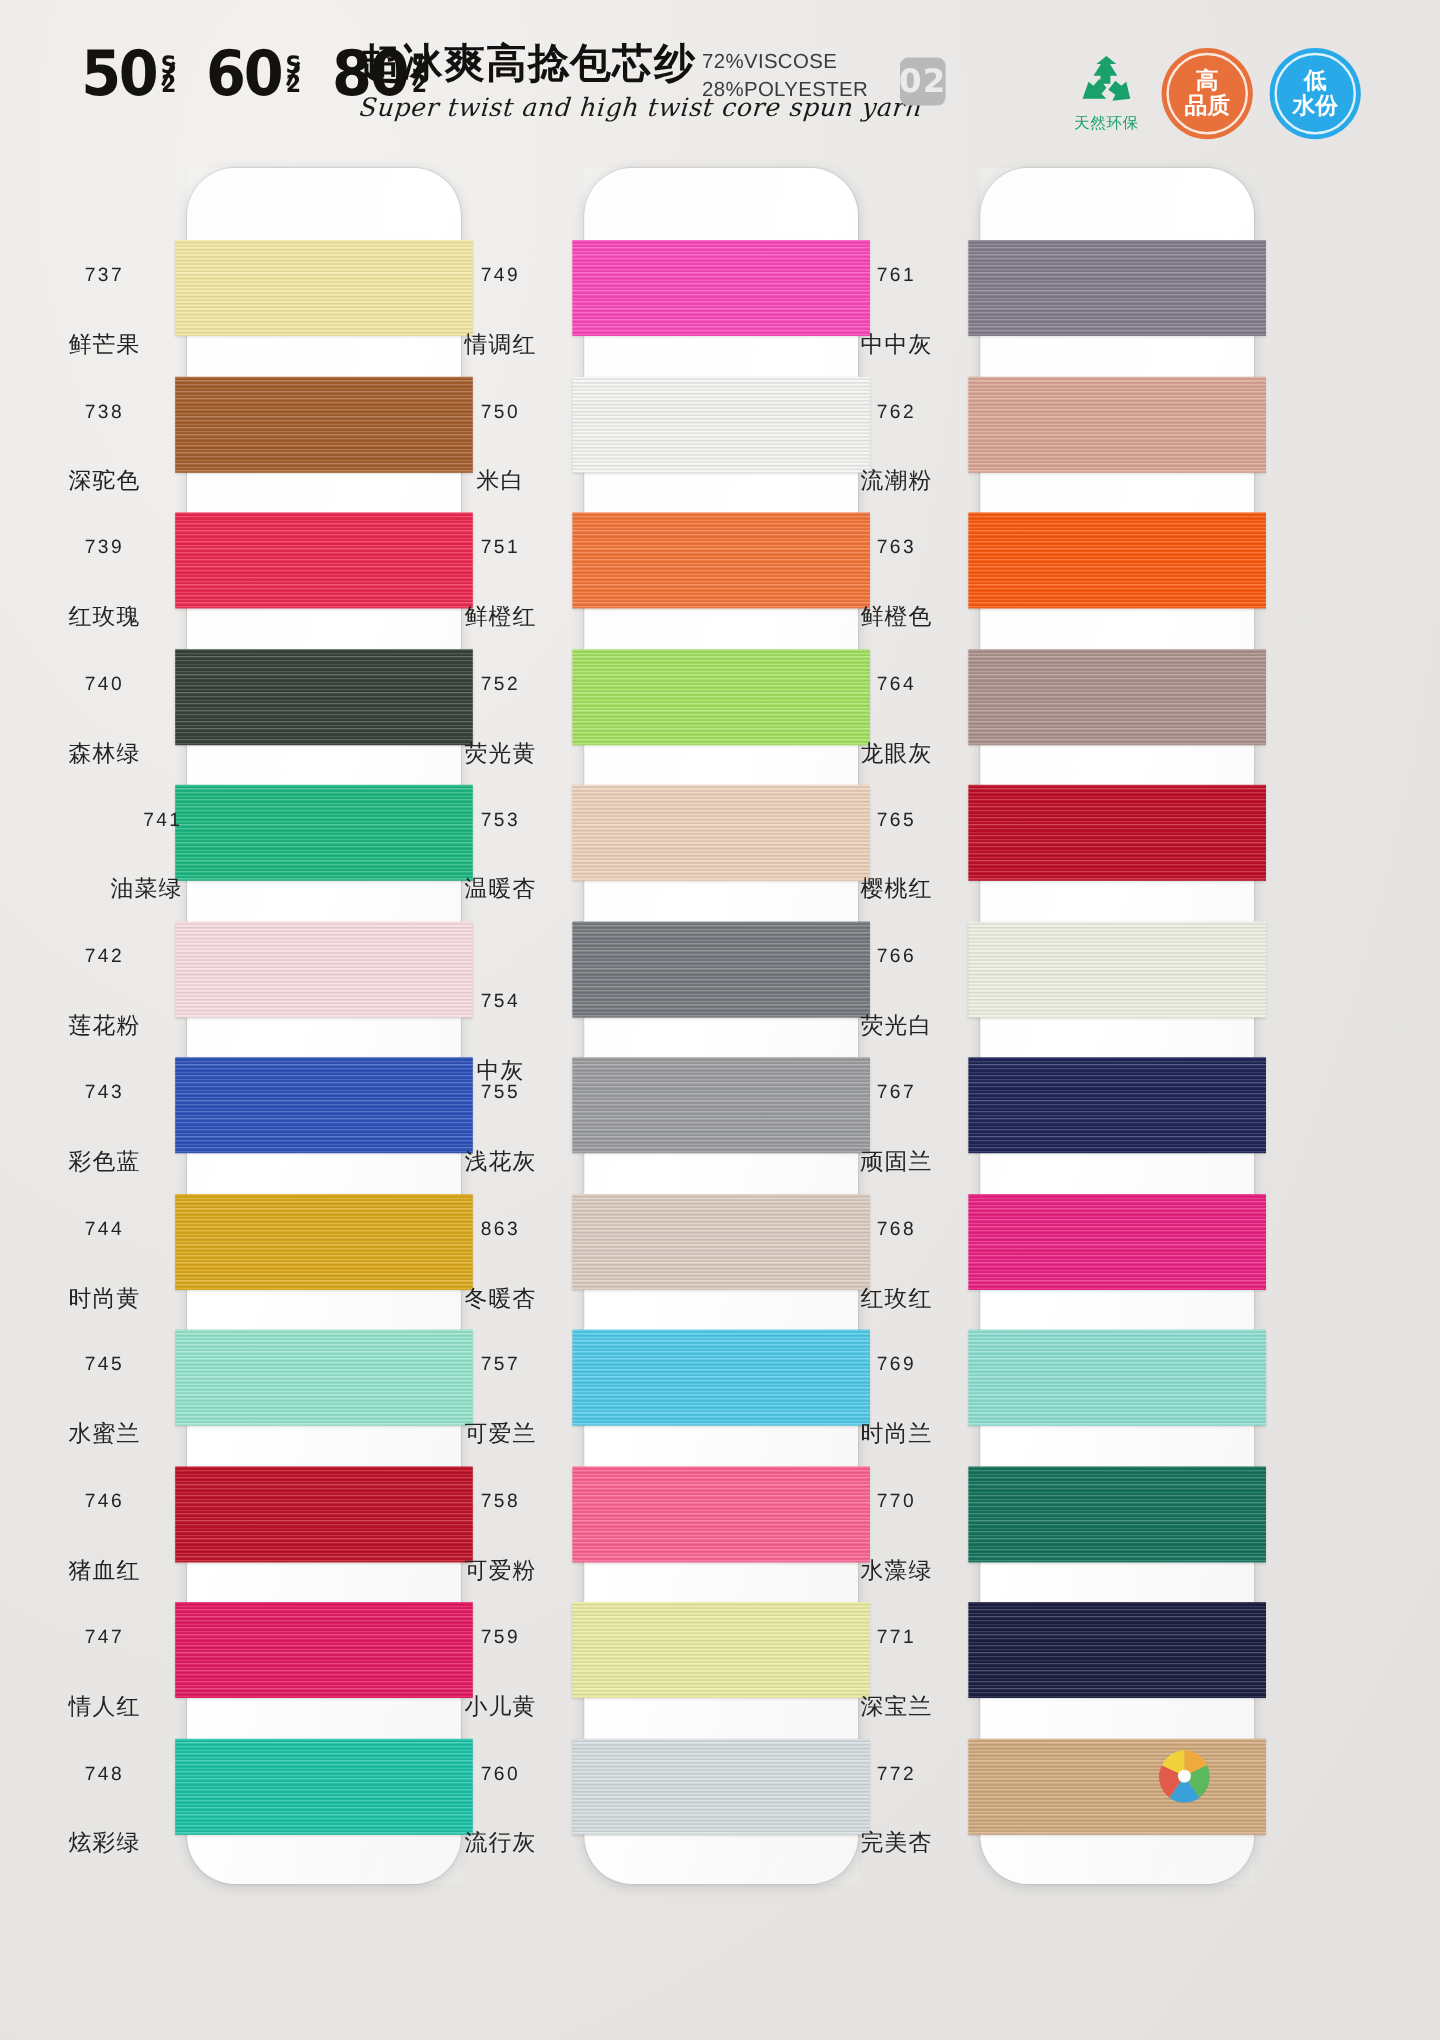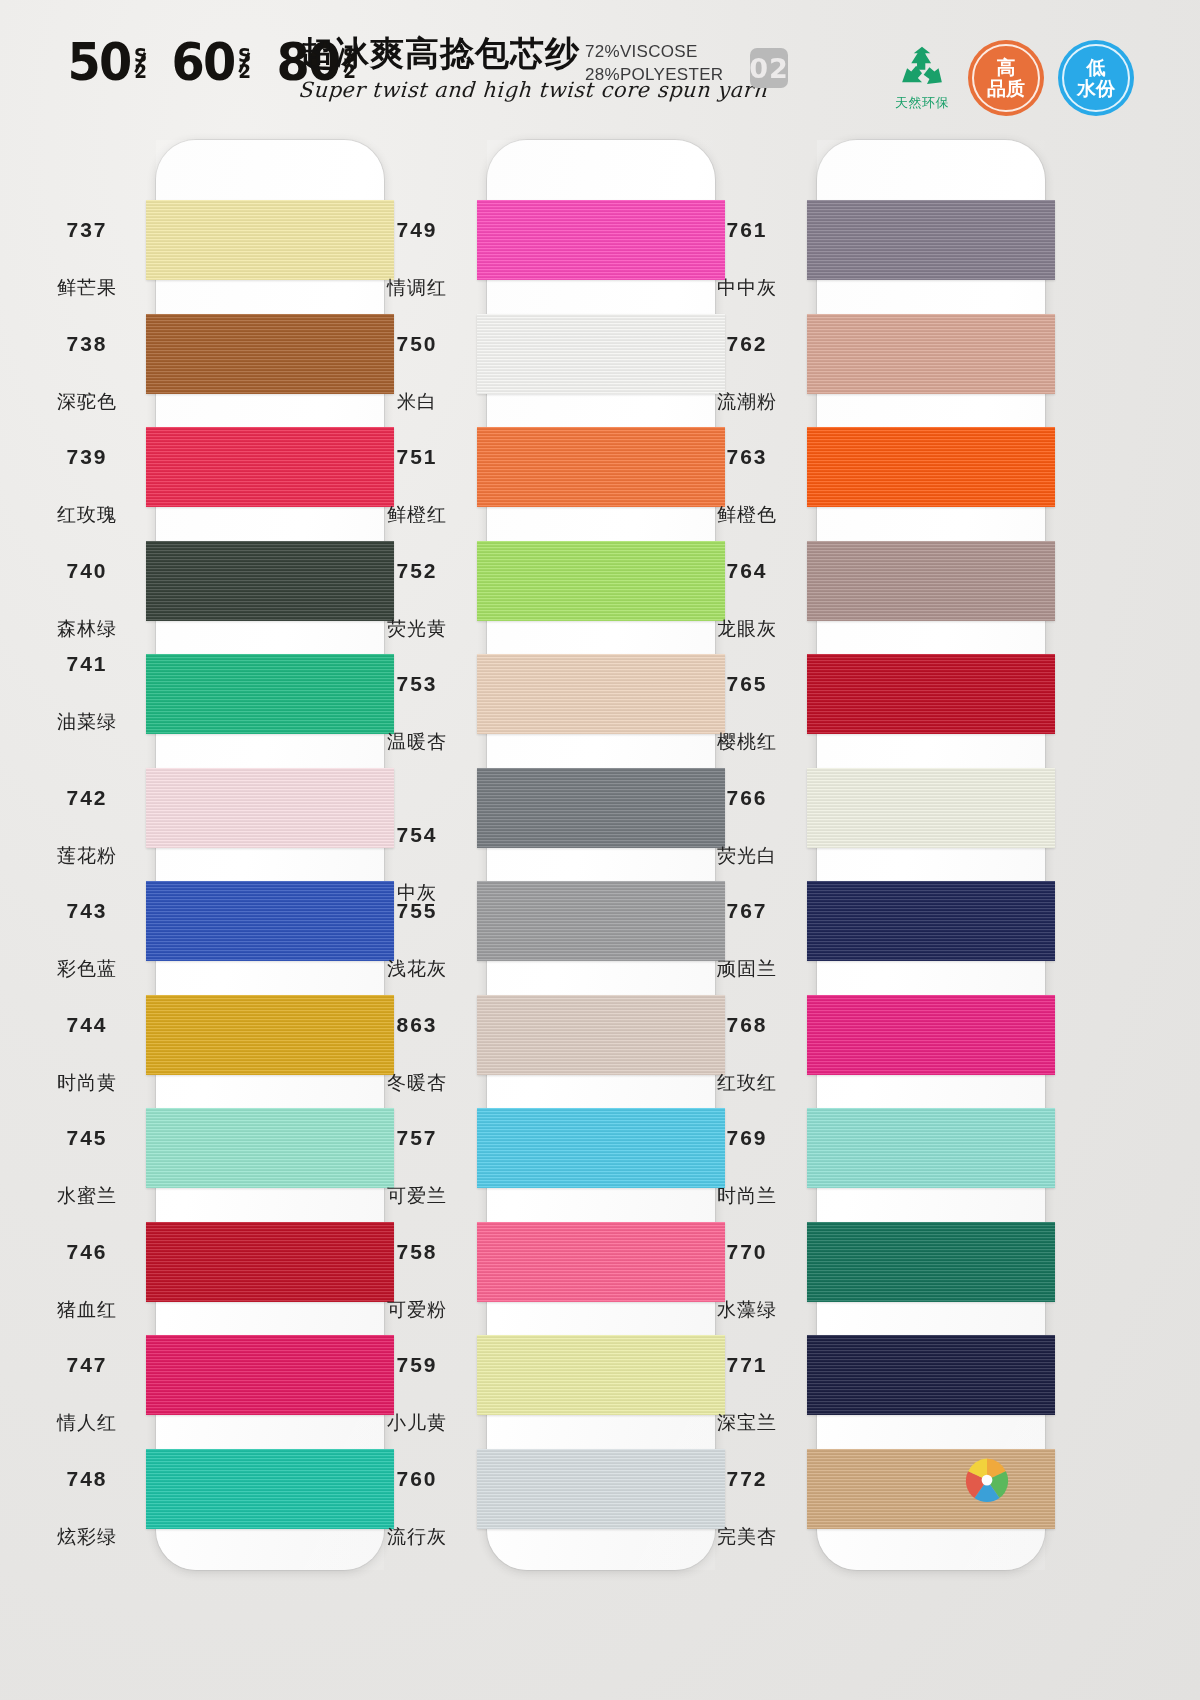--- a/index.html
+++ b/index.html
@@ -129,21 +129,21 @@
   .labels{position:absolute;top:140px;width:130px;}
   #labels-1{left:22px;}
   #labels-2{left:352px;}
   #labels-3{left:682px;}
   .lab{
     position:absolute;width:130px;text-align:center;
     color:#232323;
   }
   .lab .code{
     font-family:"Liberation Sans",sans-serif;
-    font-size:21px;letter-spacing:2px;line-height:24px;font-weight:bold;
+    font-size:16px;letter-spacing:2px;line-height:24px;
   }
   .lab .name{
     font-family:"DejaVu Sans",sans-serif;
     font-size:19px;letter-spacing:1px;line-height:26px;margin-top:32px;
   }
 
   
   .flower{
     position:absolute;left:960px;top:1455px;width:54px;height:52px;
   }
@@ -339,21 +339,21 @@
         <div class="name">深驼色</div>
       </div>
       <div class="lab" style="top: 305px;">
         <div class="code">739</div>
         <div class="name">红玫瑰</div>
       </div>
       <div class="lab" style="top: 418.5px;">
         <div class="code">740</div>
         <div class="name">森林绿</div>
       </div>
-      <div class="lab" style="top: 512px;">
+      <div class="lab" style="top: 532px; text-align: right;">
         <div class="code">741</div>
         <div class="name">油菜绿</div>
       </div>
       <div class="lab" style="top: 645.5px;">
         <div class="code">742</div>
         <div class="name">莲花粉</div>
       </div>
       <div class="lab" style="top: 759px;">
         <div class="code">743</div>
         <div class="name">彩色蓝</div>

